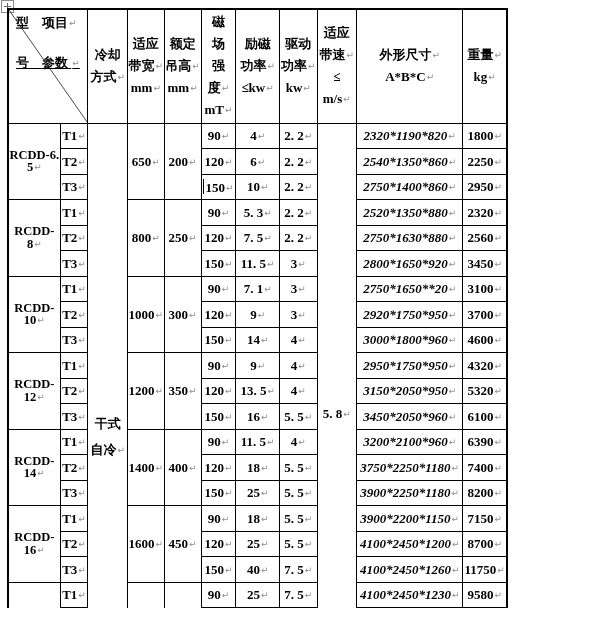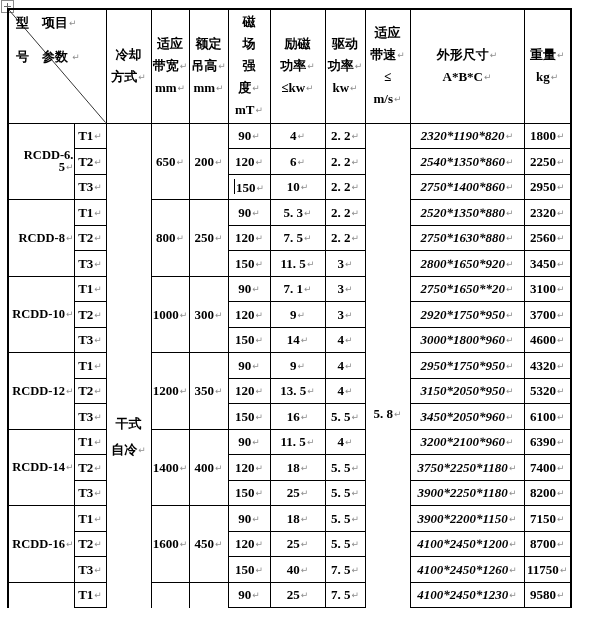--- a/index.html
+++ b/index.html
@@ -1,34 +1,34 @@
 <!DOCTYPE html>
 <html><head>
 <meta charset="utf-8">
 <style>
   html,body{margin:0;padding:0;background:#fff;}
-  .canvas{position:relative;width:609px;height:630px;background:#ffffff;overflow:hidden;
+  .canvas{position:relative;width:508px;height:630px;background:#ffffff;overflow:hidden;
           font-family:"Liberation Serif","DejaVu Serif",serif;font-weight:bold;color:#000;}
   .handle{position:absolute;left:1px;top:0;width:11px;height:11px;border:1px solid #8a8a8a;
           background:
             linear-gradient(#666,#666) center/1px 7px no-repeat,
             linear-gradient(#666,#666) center/7px 1px no-repeat;}
   table.spec{position:absolute;left:7px;top:8px;border-collapse:collapse;table-layout:fixed;
              border:2px solid #000;border-bottom:0;}
   th,td{border:1px solid #000;padding:0;text-align:center;vertical-align:middle;
         font-size:13px;font-weight:bold;line-height:1;overflow:hidden;}
   thead tr{height:114px;}
   tr.brow{height:25.5px;}
   .hline{line-height:22px;white-space:pre;}
   th.corner{position:relative;vertical-align:top;text-align:left;}
   .corner svg{position:absolute;left:0;top:0;width:100%;height:100%;}
   .cline{position:absolute;white-space:pre;font-size:13px;}
   .l1{left:7px;top:6px;}
-  .l2{left:7px;top:40px;}
-  td.model{font-size:12.5px;text-align:right;}
+  .l2{left:7px;top:46px;text-decoration:underline;}
+  td.model{font-size:12.5px;}
   td.dims{font-size:13px;font-style:italic;}
   td.cooling{vertical-align:middle;padding-top:142px;margin-left:20px;}
   td.cooling div{line-height:26px;}
   td.speed{vertical-align:middle;padding-top:96px;}
   .no-bb{border-bottom:none;}
   .mark{color:#8d8d8d;font-size:9px;font-weight:normal;margin-left:1px;vertical-align:1px;
         font-family:"DejaVu Sans",sans-serif;}
   .wavy{text-decoration-style:wavy;text-decoration-color:#e00000;
         text-underline-offset:3px;text-decoration-thickness:1px;}
   .caret{display:inline-block;width:1px;height:15px;background:#000;margin-right:1px;vertical-align:-2px;}

